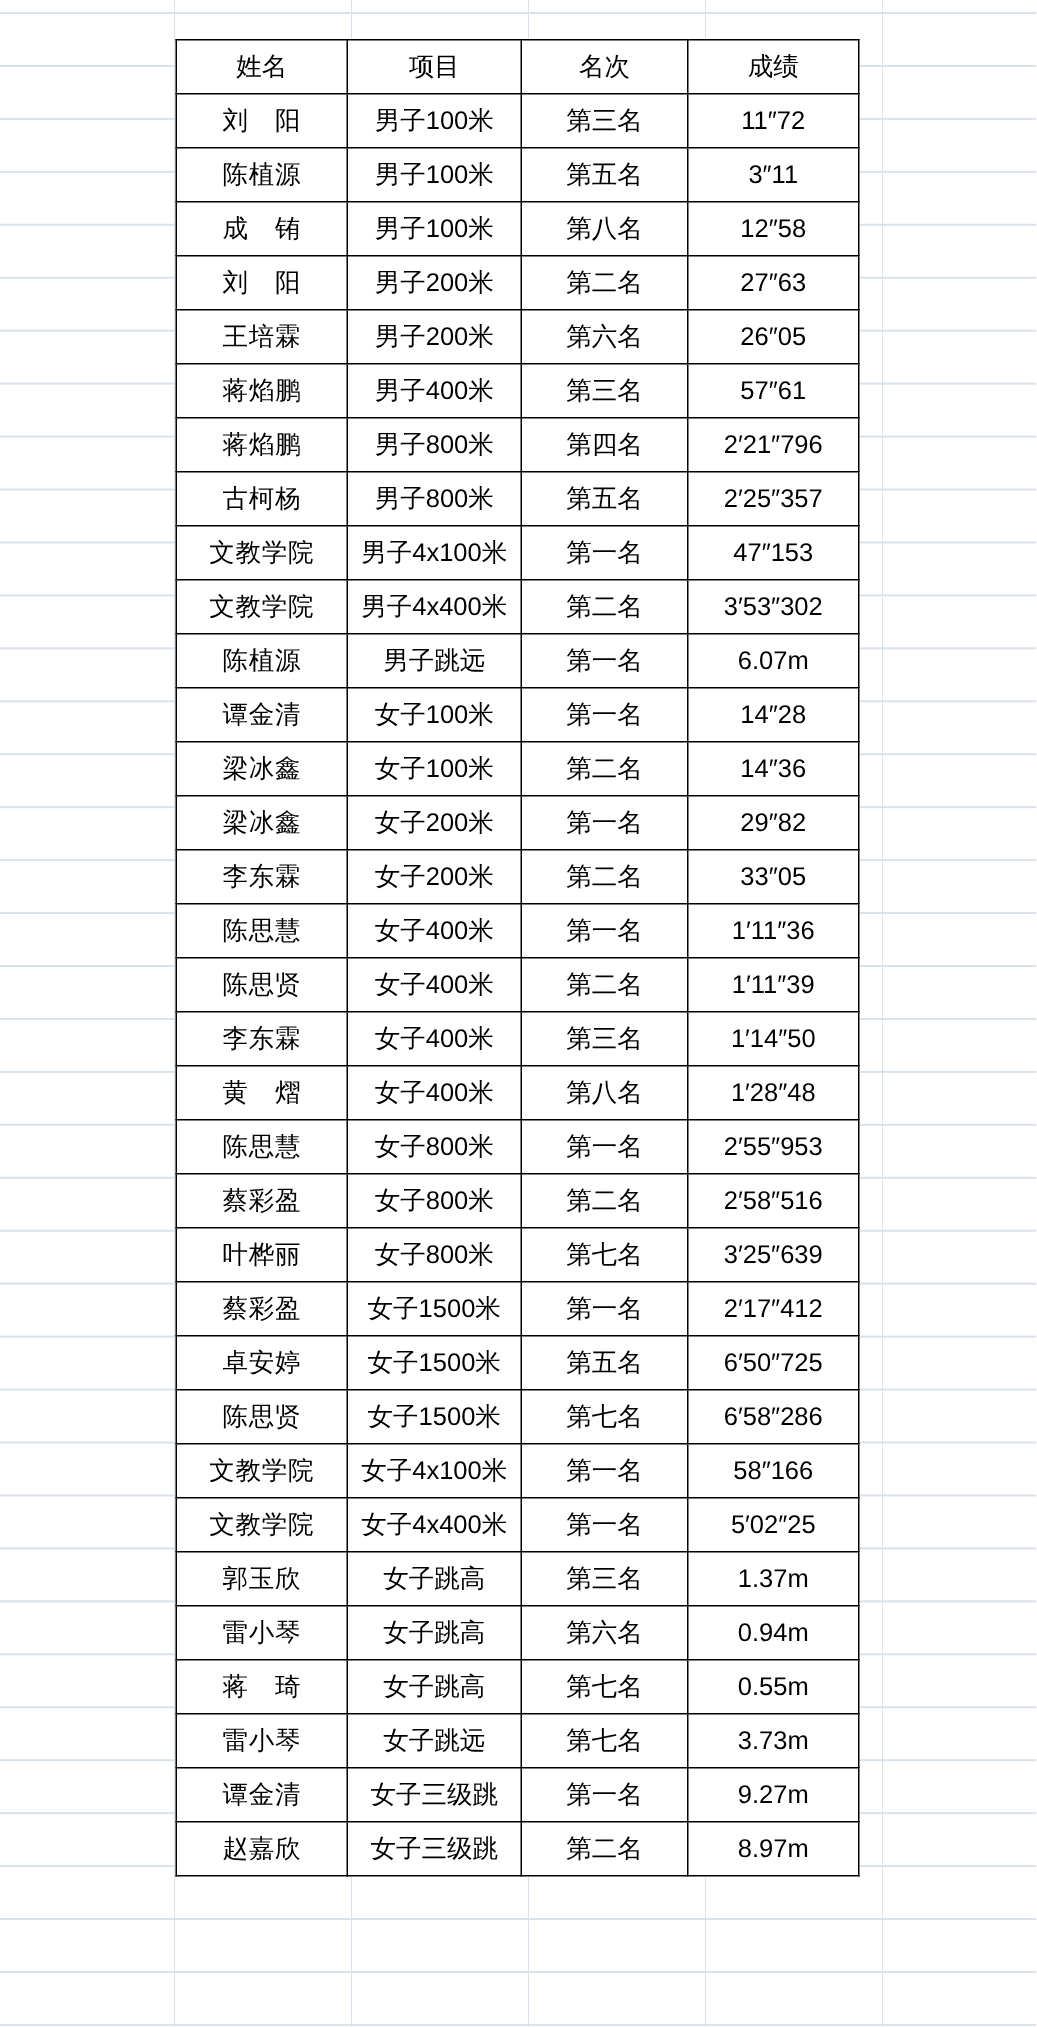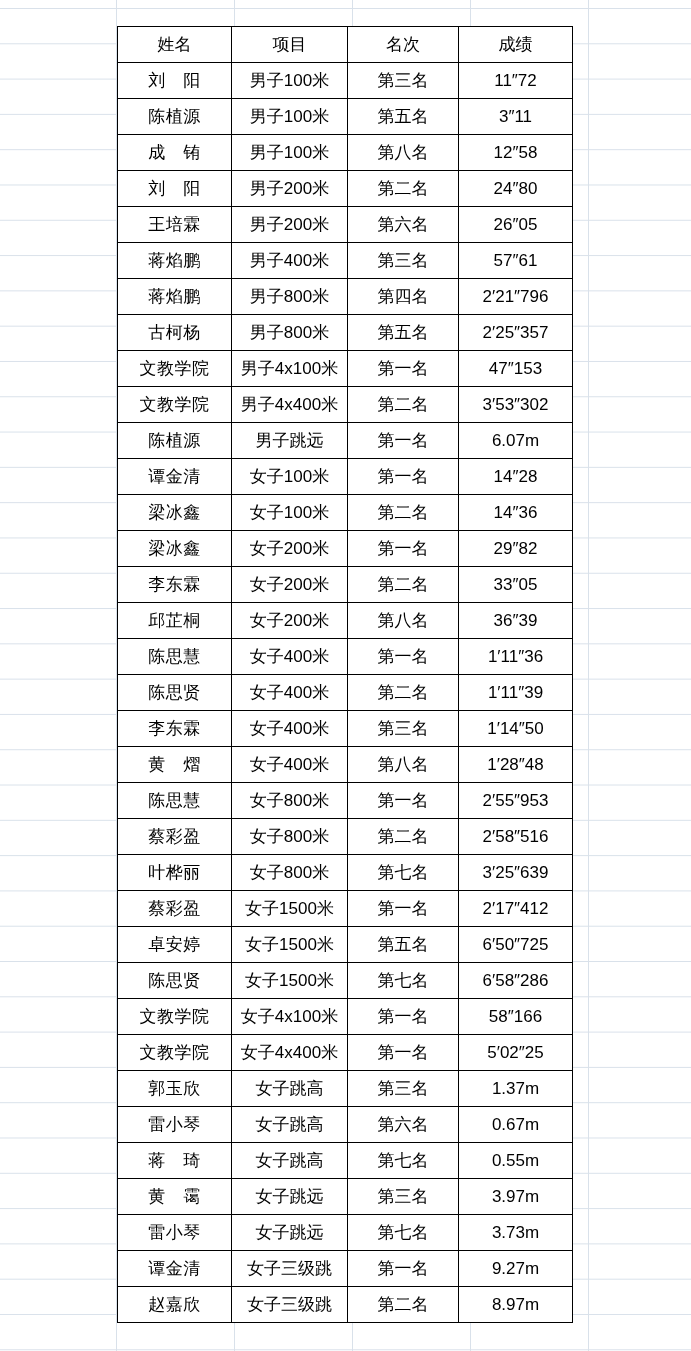--- a/index.html
+++ b/index.html
@@ -108,21 +108,21 @@
         <tr>
           <td class="name-cell">成　铕</td>
           <td class="event-cell">男子100米</td>
           <td class="rank-cell">第八名</td>
           <td class="score-cell">12″58</td>
         </tr>
         <tr>
           <td class="name-cell">刘　阳</td>
           <td class="event-cell">男子200米</td>
           <td class="rank-cell">第二名</td>
-          <td class="score-cell">24″80</td>
+          <td class="score-cell">27″63</td>
         </tr>
         <tr>
           <td class="name-cell">王培霖</td>
           <td class="event-cell">男子200米</td>
           <td class="rank-cell">第六名</td>
           <td class="score-cell">26″05</td>
         </tr>
         <tr>
           <td class="name-cell">蒋焰鹏</td>
           <td class="event-cell">男子400米</td>
@@ -177,26 +177,20 @@
           <td class="rank-cell">第一名</td>
           <td class="score-cell">29″82</td>
         </tr>
         <tr>
           <td class="name-cell">李东霖</td>
           <td class="event-cell">女子200米</td>
           <td class="rank-cell">第二名</td>
           <td class="score-cell">33″05</td>
         </tr>
         <tr>
-          <td class="name-cell">邱芷桐</td>
-          <td class="event-cell">女子200米</td>
-          <td class="rank-cell">第八名</td>
-          <td class="score-cell">36″39</td>
-        </tr>
-        <tr>
           <td class="name-cell">陈思慧</td>
           <td class="event-cell">女子400米</td>
           <td class="rank-cell">第一名</td>
           <td class="score-cell">1′11″36</td>
         </tr>
         <tr>
           <td class="name-cell">陈思贤</td>
           <td class="event-cell">女子400米</td>
           <td class="rank-cell">第二名</td>
           <td class="score-cell">1′11″39</td>
@@ -264,33 +258,27 @@
         <tr>
           <td class="name-cell">郭玉欣</td>
           <td class="event-cell">女子跳高</td>
           <td class="rank-cell">第三名</td>
           <td class="score-cell">1.37m</td>
         </tr>
         <tr>
           <td class="name-cell">雷小琴</td>
           <td class="event-cell">女子跳高</td>
           <td class="rank-cell">第六名</td>
-          <td class="score-cell">0.67m</td>
+          <td class="score-cell">0.94m</td>
         </tr>
         <tr>
           <td class="name-cell">蒋　琦</td>
           <td class="event-cell">女子跳高</td>
           <td class="rank-cell">第七名</td>
           <td class="score-cell">0.55m</td>
-        </tr>
-        <tr>
-          <td class="name-cell">黄　霭</td>
-          <td class="event-cell">女子跳远</td>
-          <td class="rank-cell">第三名</td>
-          <td class="score-cell">3.97m</td>
         </tr>
         <tr>
           <td class="name-cell">雷小琴</td>
           <td class="event-cell">女子跳远</td>
           <td class="rank-cell">第七名</td>
           <td class="score-cell">3.73m</td>
         </tr>
         <tr>
           <td class="name-cell">谭金清</td>
           <td class="event-cell">女子三级跳</td>

